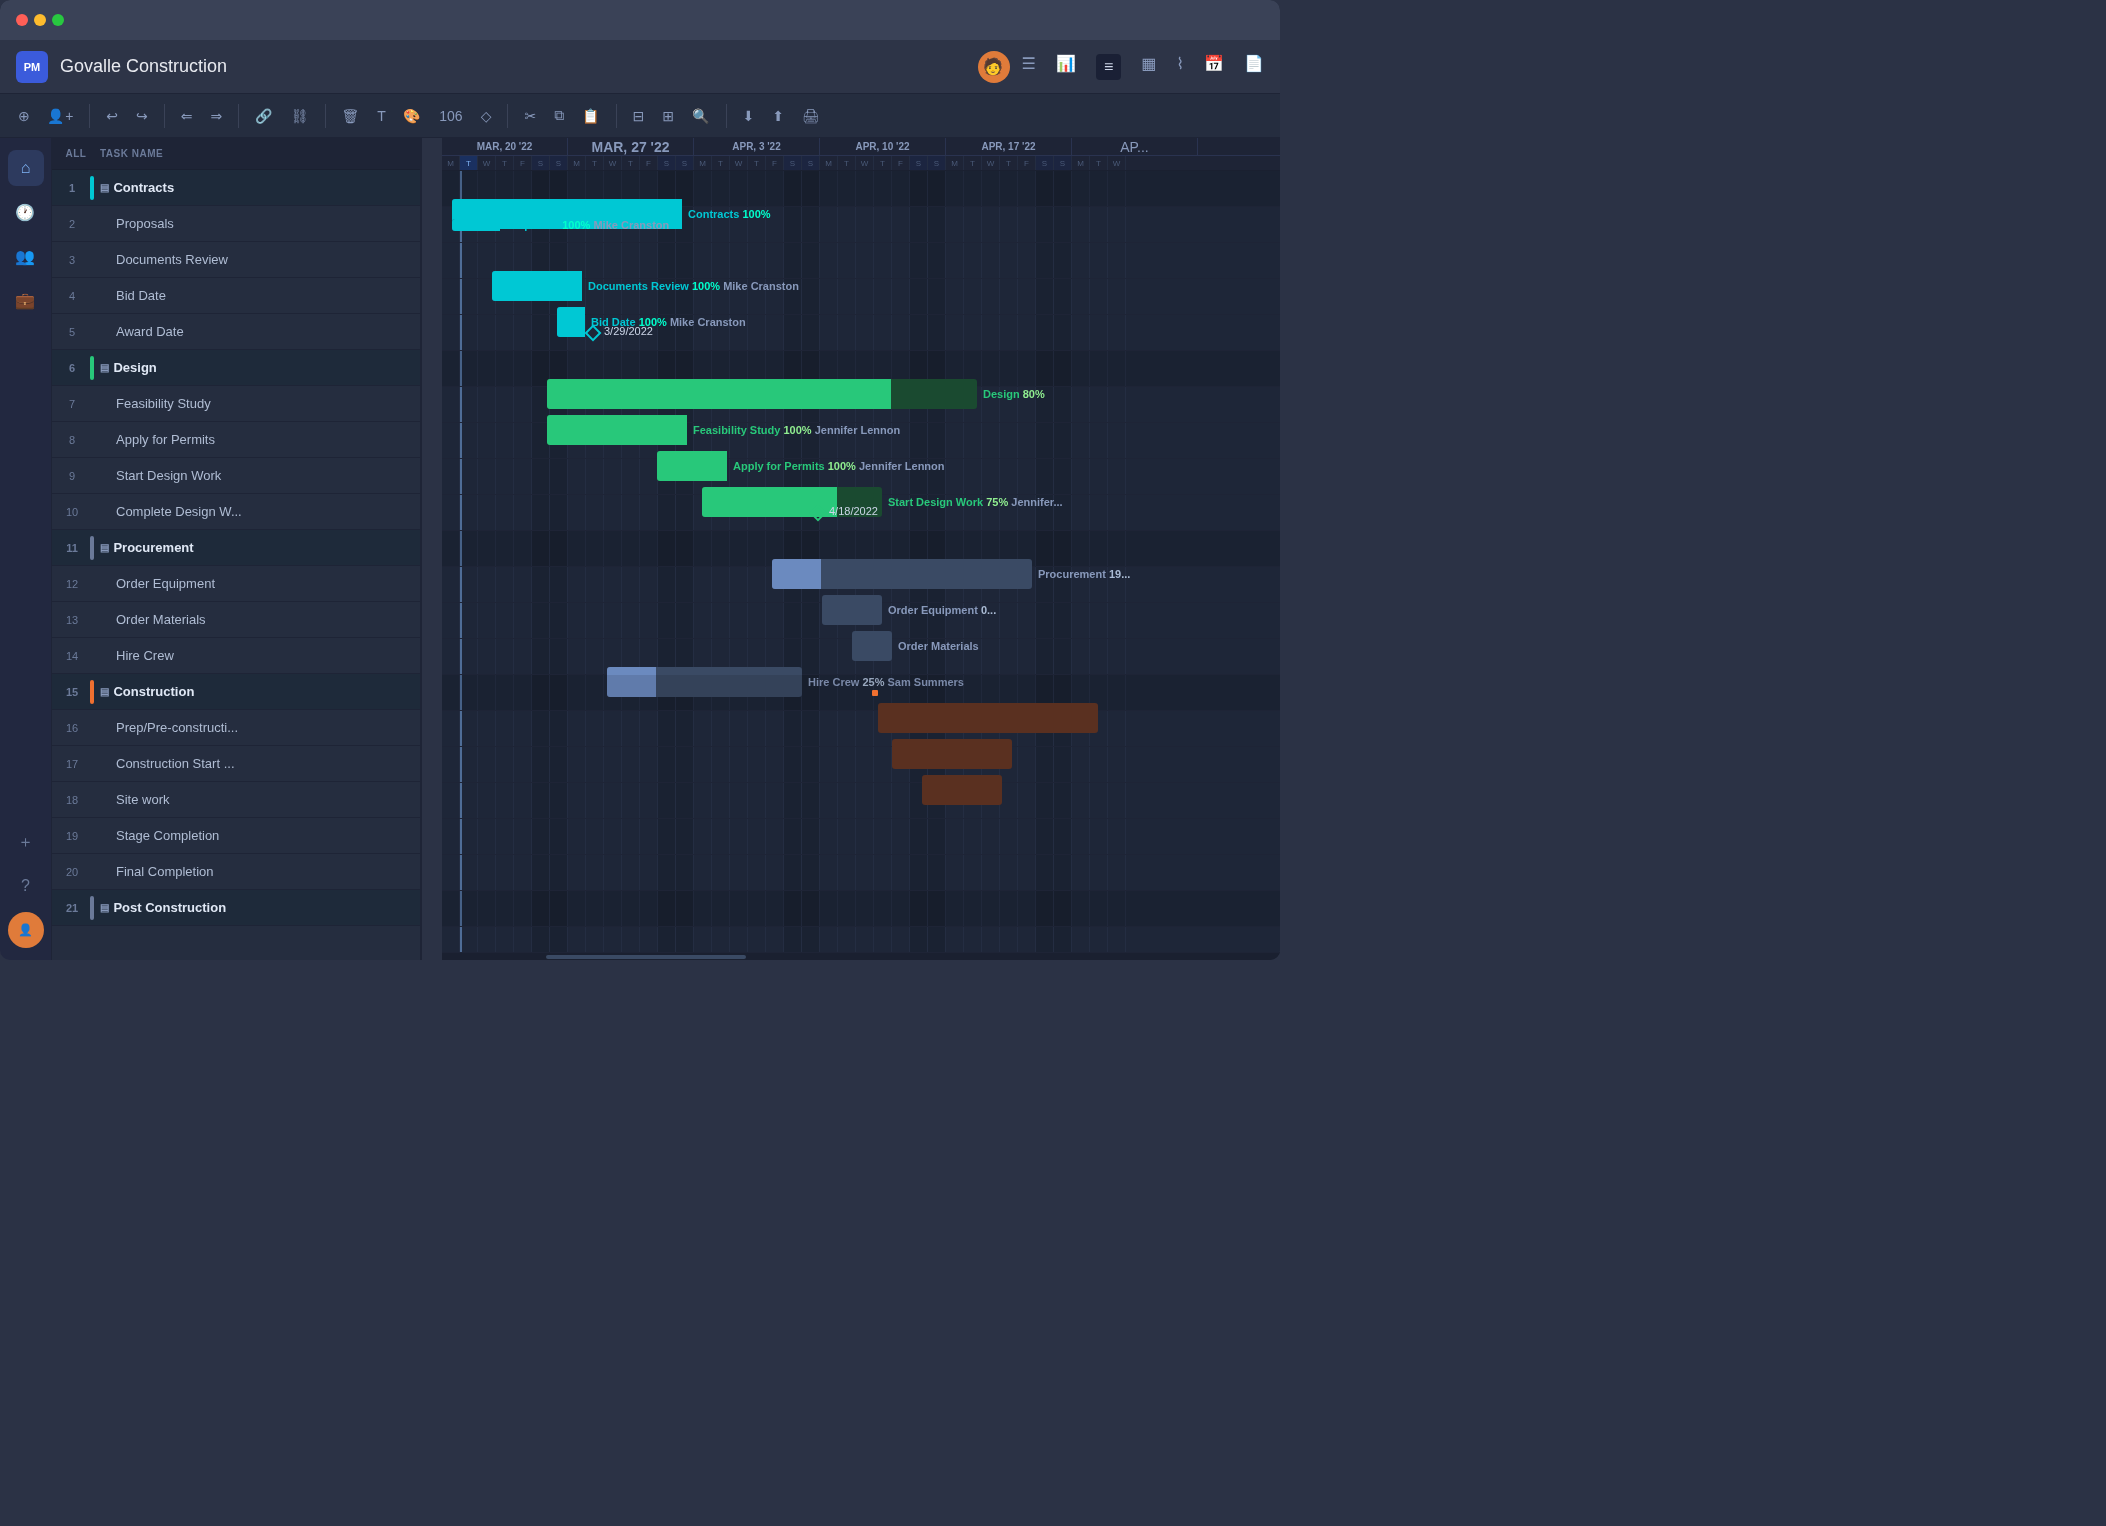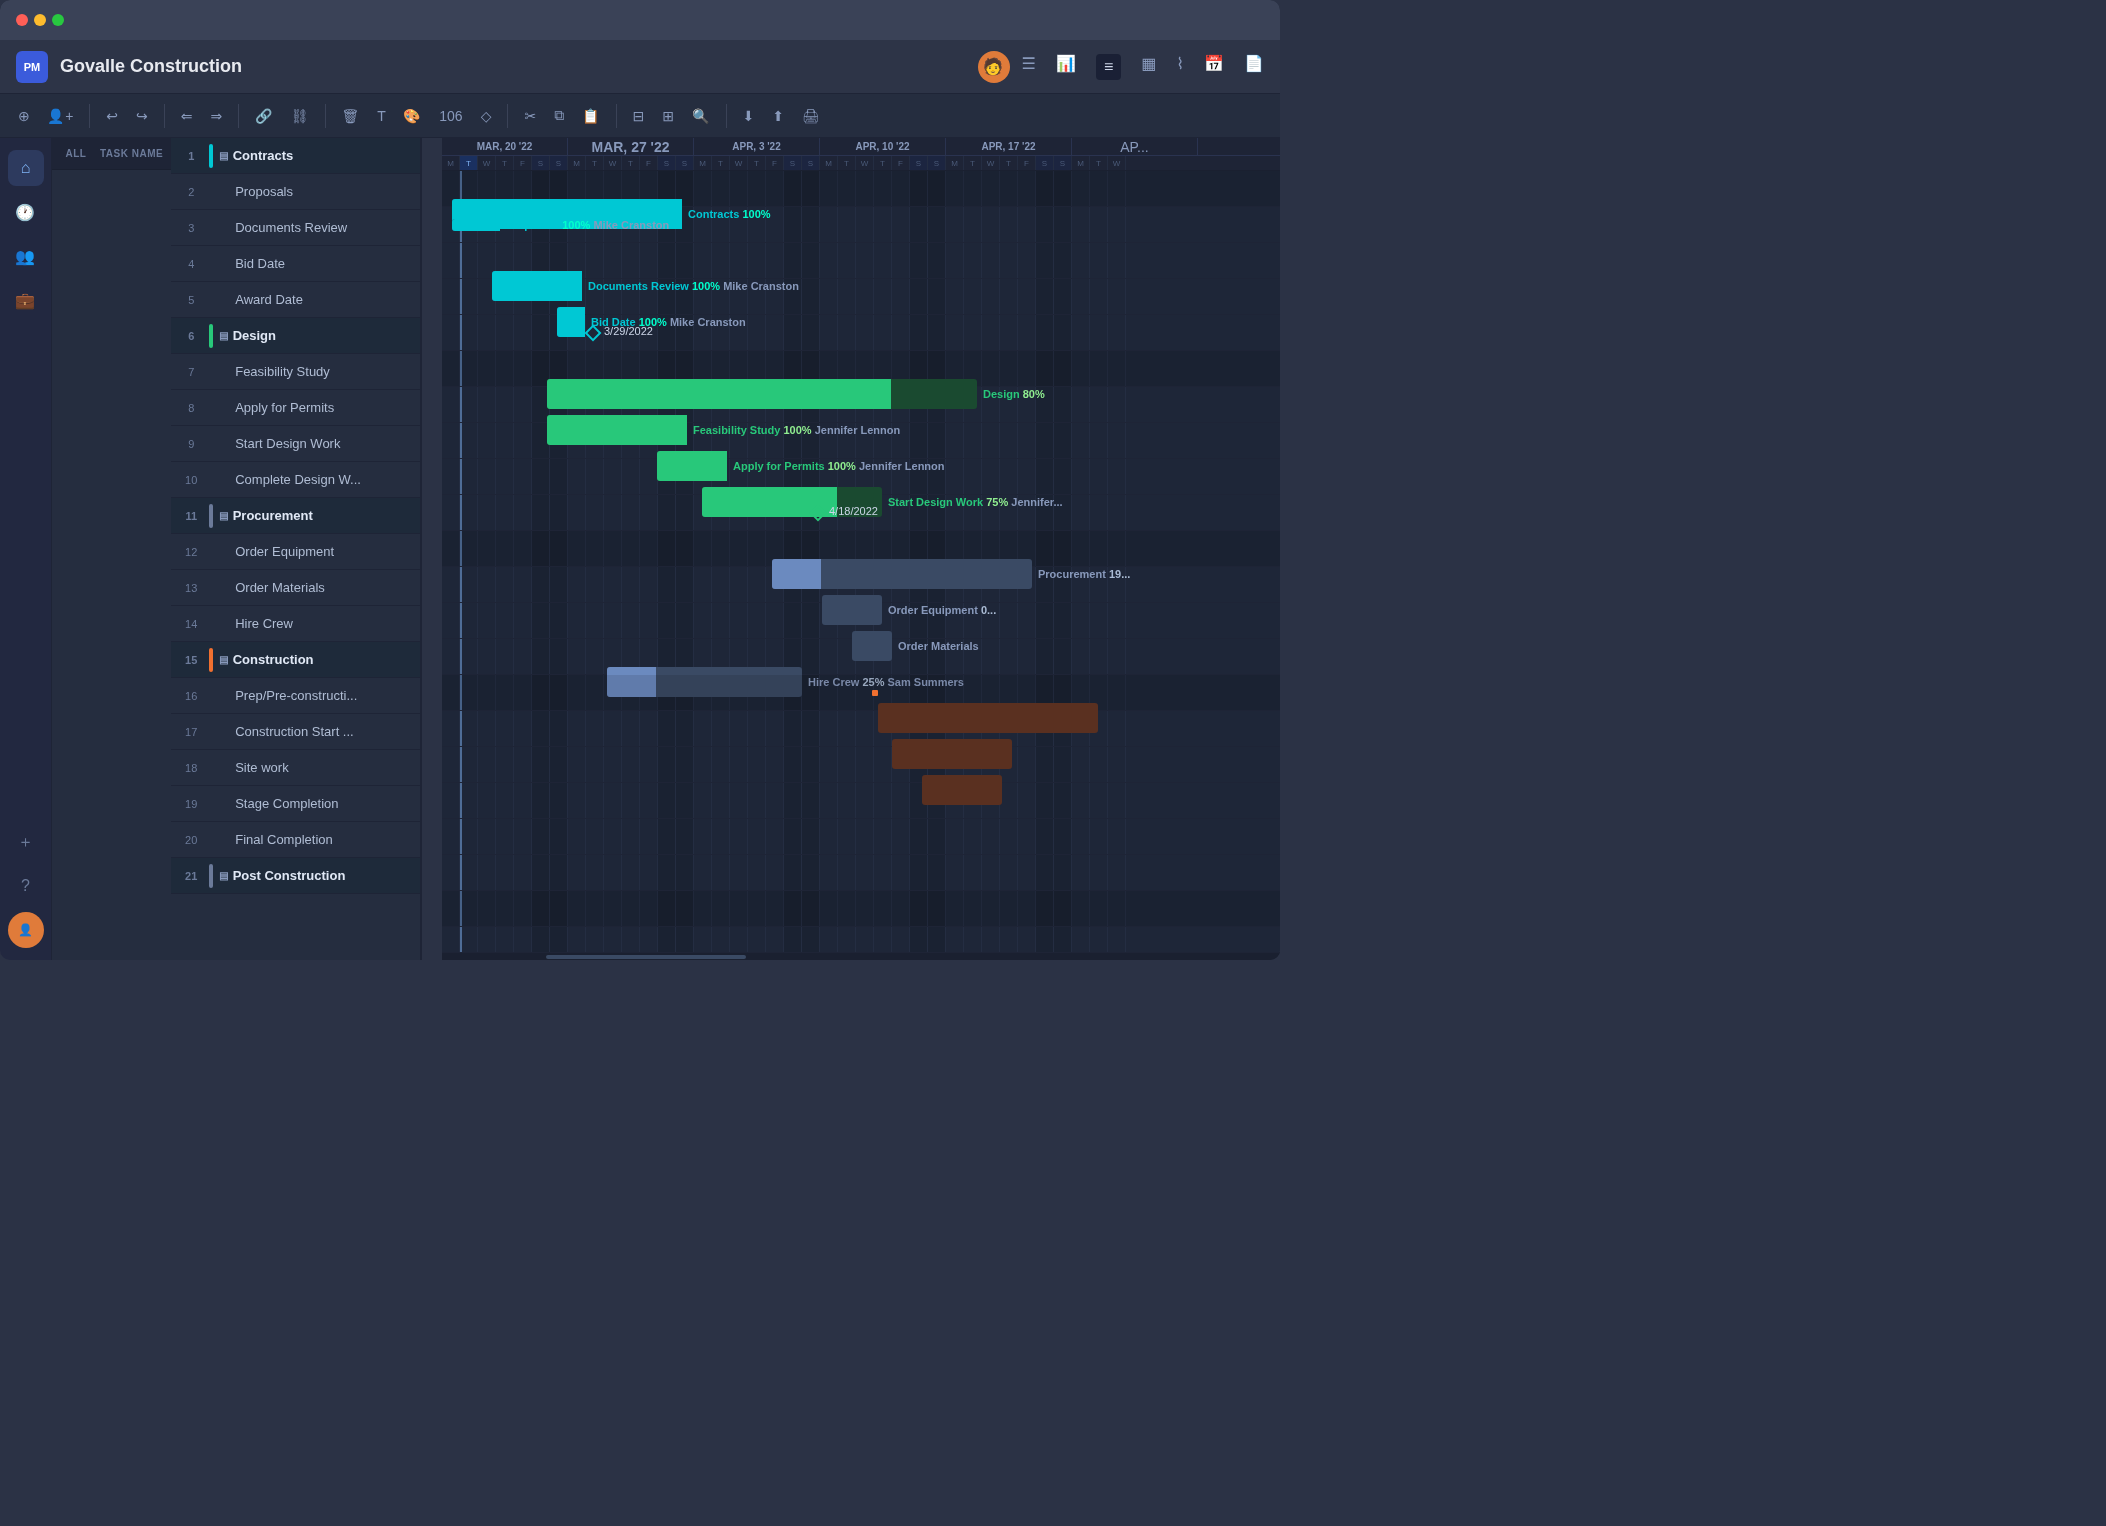--- a/index.html
+++ b/index.html
@@ -44,21 +44,21 @@
     }
     .pm-logo {
       width: 32px; height: 32px;
       background: #3b5bdb;
       border-radius: 6px;
       display: flex; align-items: center; justify-content: center;
       font-weight: bold; font-size: 11px; color: white;
     }
     .project-title {
       font-size: 18px;
-      font-weight: 700;
+      font-weight: 400;
       color: #e8eaf0;
       flex: 1;
     }
     .avatar {
       width: 32px; height: 32px;
       border-radius: 50%;
       background: #e07b3a;
       display: flex; align-items: center; justify-content: center;
       font-size: 16px;
     }
@@ -126,21 +126,21 @@
       display: flex; flex-direction: column; align-items: center; gap: 8px;
     }
 
     
     .task-list {
       width: 370px;
       background: #252d3f;
       border-right: 2px solid #1e2436;
       overflow-y: hidden;
       display: flex;
-      flex-direction: row;
+      flex-direction: column;
     }
     .task-list-header {
       display: flex;
       background: #1e2436;
       border-bottom: 1px solid #1a2030;
       height: 32px;
       align-items: center;
       font-size: 10px;
       font-weight: 700;
       color: #6b7a99;

